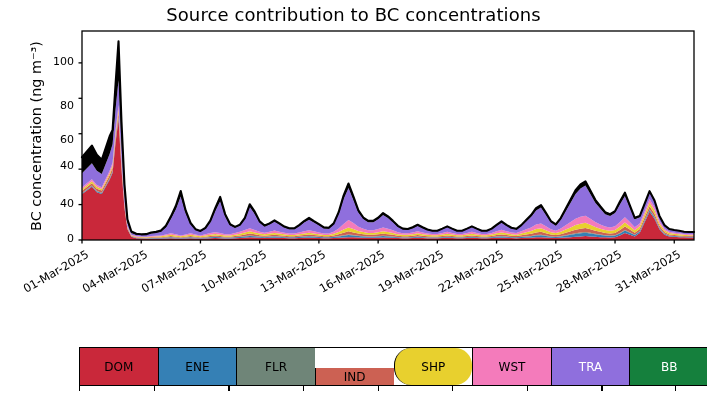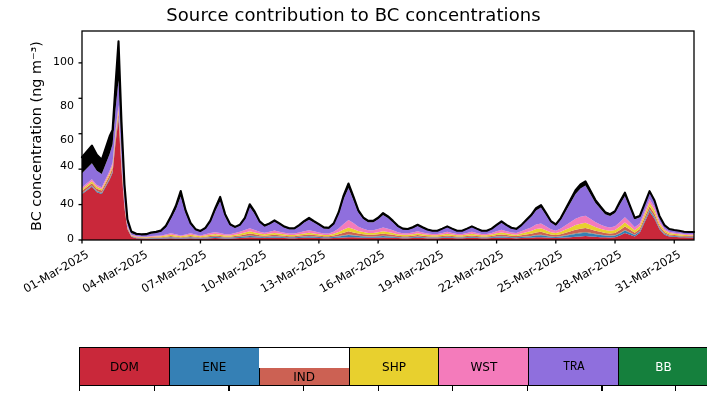--- a/index.html
+++ b/index.html
@@ -169,30 +169,33 @@
   </svg>
 
   <div id="legend-wrap">
     <div id="legend-bar">
         <div class="legend-cell" style="background: rgb(201, 40, 58); color: rgb(0, 0, 0);">
           <span>DOM</span>
         </div>
         <div class="legend-cell" style="background: rgb(53, 128, 181); color: rgb(0, 0, 0);">
           <span>ENE</span>
         </div>
+        <div class="legend-cell" style="background: rgb(111, 133, 120); color: rgb(0, 0, 0);">
+          <span>FLR</span>
+        </div>
         <div class="legend-cell" style="background: rgb(204, 97, 83); color: rgb(0, 0, 0); margin-top: 20px;">
           <span>IND</span>
         </div>
-        <div class="legend-cell" style="background: rgb(232, 208, 46); color: rgb(0, 0, 0);">
+        <div class="legend-cell" style="background: rgb(232, 208, 46); color: rgb(0, 0, 0); border-radius: 17px;">
           <span>SHP</span>
         </div>
         <div class="legend-cell" style="background: rgb(244, 123, 187); color: #000000;">
           <span>WST</span>
         </div>
-        <div class="legend-cell" style="background: rgb(143, 111, 221); color: #000000; font-family: Liberation Mono, monospace;">
+        <div class="legend-cell" style="background: rgb(143, 111, 221); color: #ffffff;">
           <span>TRA</span>
         </div>
         <div class="legend-cell" style="background: #15803d; color: rgb(255, 255, 255);">
           <span>BB</span>
         </div>
       </div>
     <div id="legend-ticks">
         <div class="legend-tick" style="left: 0px;"></div>
         <div class="legend-tick" style="left: 74.625px;"></div>
         <div class="legend-tick" style="left: 149.25px;"></div>

